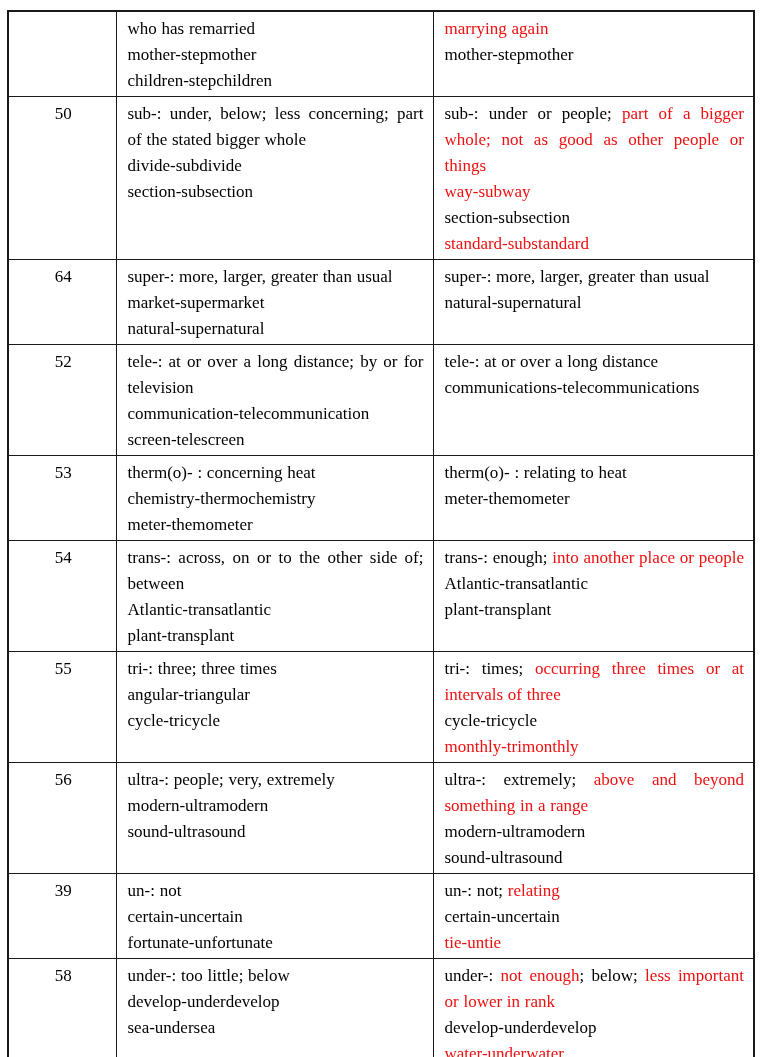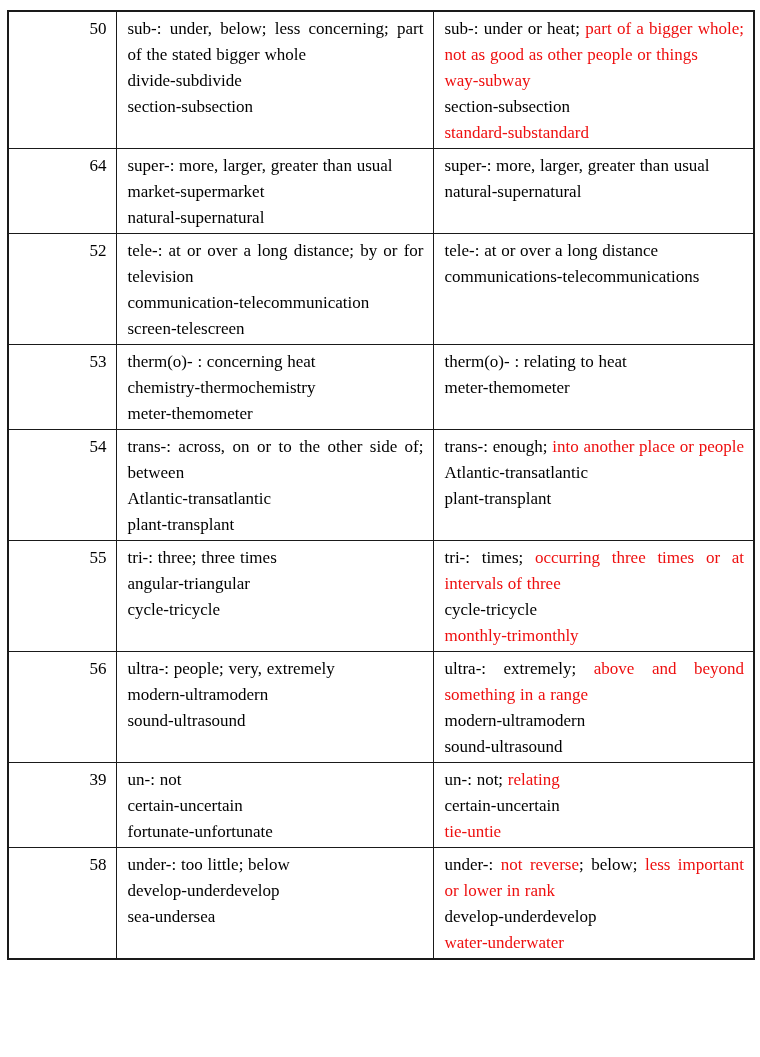--- a/index.html
+++ b/index.html
@@ -27,21 +27,21 @@
   table.grid td {
     border: 1px solid #1a1a1a;
     vertical-align: top;
     padding: 4px 9px 2px 11px;
     font-size: 17px;
     line-height: 26px;
     color: #000000;
     word-spacing: 0.5px;
   }
   td.num-cell {
-    text-align: right;
+    text-align: center;
     padding: 4px 2px 2px 2px;
   }
   td.text-cell p {
     margin: 0;
     text-align: justify;
   }
   .seg-red { color: var(--red-color, #ee0f0f); }
   .seg-black { color: #000000; }
 </style>
 </head>
@@ -49,28 +49,40 @@
 
 <div class="page">
   <table class="grid">
     <colgroup>
       <col style="width:108px">
       <col style="width:317px">
       <col style="width:321px">
     </colgroup>
     <tbody id="table-body">
         <tr>
+          <td class="num-cell"></td>
+          <td class="text-cell">
+            <p><span class="seg-black">who has remarried</span></p>
+            <p><span class="seg-black">mother-stepmother</span></p>
+            <p><span class="seg-black">children-stepchildren</span></p>
+          </td>
+          <td class="text-cell">
+            <p><span class="seg-red">marrying again</span></p>
+            <p><span class="seg-black">mother-stepmother</span></p>
+          </td>
+        </tr>
+        <tr>
           <td class="num-cell">50</td>
           <td class="text-cell">
             <p><span class="seg-black">sub-: under, below; less concerning; part of the stated bigger whole</span></p>
             <p><span class="seg-black">divide-subdivide</span></p>
             <p><span class="seg-black">section-subsection</span></p>
           </td>
           <td class="text-cell">
-            <p><span class="seg-black">sub-: under or heat; </span><span class="seg-red">part of a bigger whole; not as good as other people or things</span></p>
+            <p><span class="seg-black">sub-: under or people; </span><span class="seg-red">part of a bigger whole; not as good as other people or things</span></p>
             <p><span class="seg-red">way-subway</span></p>
             <p><span class="seg-black">section-subsection</span></p>
             <p><span class="seg-red">standard-substandard</span></p>
           </td>
         </tr>
         <tr>
           <td class="num-cell">64</td>
           <td class="text-cell">
             <p><span class="seg-black">super-: more, larger, greater than usual</span></p>
             <p><span class="seg-black">market-supermarket</span></p>
@@ -158,20 +170,20 @@
           </td>
         </tr>
         <tr>
           <td class="num-cell">58</td>
           <td class="text-cell">
             <p><span class="seg-black">under-: too little; below</span></p>
             <p><span class="seg-black">develop-underdevelop</span></p>
             <p><span class="seg-black">sea-undersea</span></p>
           </td>
           <td class="text-cell">
-            <p><span class="seg-black">under-: </span><span class="seg-red">not reverse</span><span class="seg-black">; below; </span><span class="seg-red">less important or lower in rank</span></p>
+            <p><span class="seg-black">under-: </span><span class="seg-red">not enough</span><span class="seg-black">; below; </span><span class="seg-red">less important or lower in rank</span></p>
             <p><span class="seg-black">develop-underdevelop</span></p>
             <p><span class="seg-red">water-underwater</span></p>
           </td>
         </tr>
       </tbody>
   </table>
 </div>
 
 </body></html>

